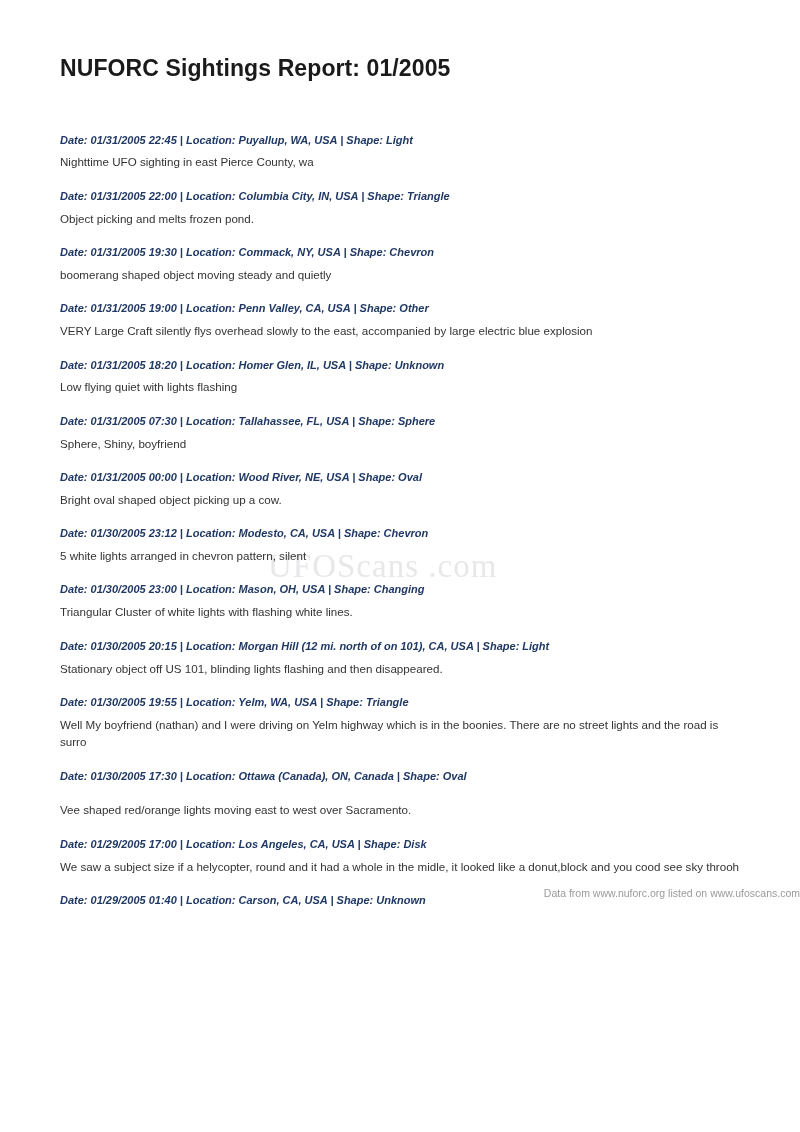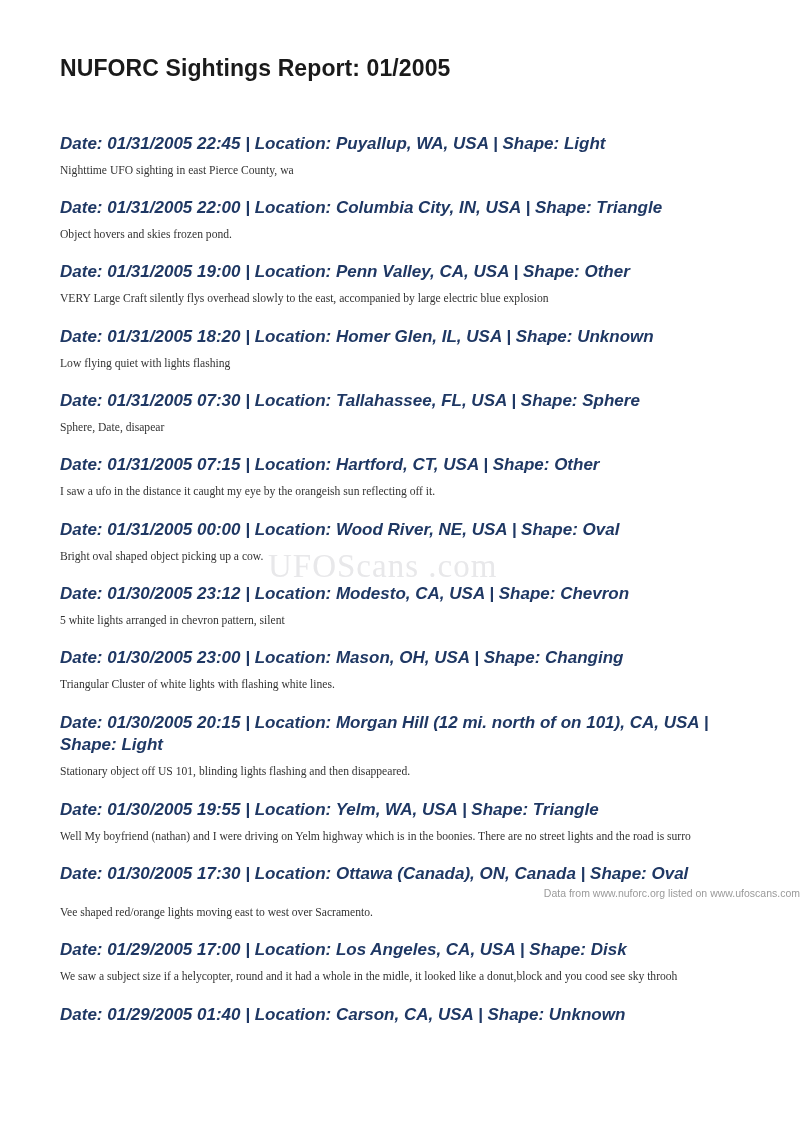--- a/index.html
+++ b/index.html
@@ -31,33 +31,32 @@
     line-height: 1.2;
   }
   .report-list {
     position: relative;
     z-index: 2;
   }
   .sighting {
     margin-bottom: 18px;
   }
   .sighting-heading {
-    font-size: 17px;
+    font-size: 11px;
     font-weight: bold;
     font-style: italic;
     color: #1f3864;
     line-height: 1.35;
     margin-bottom: 6px;
   }
   .sighting-desc {
     font-size: 11.6px;
     color: #333333;
     line-height: 1.5;
     max-width: 690px;
-    font-family: Liberation Serif, serif;
   }
   .watermark {
     position: absolute;
     left: 268px;
     top: 548px;
     font-size: 33px;
     color: #e8e8ea;
     font-family: Liberation Serif, serif;
     letter-spacing: 1px;
     z-index: 1;
@@ -85,43 +84,43 @@
 
   <div class="report-list">
 
     <div class="sighting">
       <div class="sighting-heading">Date: 01/31/2005 22:45 | Location: Puyallup, WA, USA | Shape: Light</div>
       <div class="sighting-desc">Nighttime UFO sighting in east Pierce County, wa</div>
     </div>
 
     <div class="sighting">
       <div class="sighting-heading">Date: 01/31/2005 22:00 | Location: Columbia City, IN, USA | Shape: Triangle</div>
-      <div class="sighting-desc">Object hovers and skies frozen pond.</div>
+      <div class="sighting-desc">Object picking and melts frozen pond.</div>
     </div>
 
+    <div class="sighting">
+      <div class="sighting-heading">Date: 01/31/2005 19:30 | Location: Commack, NY, USA | Shape: Chevron</div>
+      <div class="sighting-desc">boomerang shaped object moving steady and quietly</div>
+    </div>
 
     <div class="sighting">
       <div class="sighting-heading">Date: 01/31/2005 19:00 | Location: Penn Valley, CA, USA | Shape: Other</div>
       <div class="sighting-desc">VERY Large Craft silently flys overhead slowly to the east, accompanied by large electric blue explosion</div>
     </div>
 
     <div class="sighting">
       <div class="sighting-heading">Date: 01/31/2005 18:20 | Location: Homer Glen, IL, USA | Shape: Unknown</div>
       <div class="sighting-desc">Low flying quiet with lights flashing</div>
     </div>
 
     <div class="sighting">
       <div class="sighting-heading">Date: 01/31/2005 07:30 | Location: Tallahassee, FL, USA | Shape: Sphere</div>
-      <div class="sighting-desc">Sphere, Date, disapear</div>
+      <div class="sighting-desc">Sphere, Shiny, boyfriend</div>
     </div>
 
-    <div class="sighting">
-      <div class="sighting-heading">Date: 01/31/2005 07:15 | Location: Hartford, CT, USA | Shape: Other</div>
-      <div class="sighting-desc">I saw a ufo in the distance it caught my eye by the orangeish sun reflecting off it.</div>
-    </div>
 
     <div class="sighting">
       <div class="sighting-heading">Date: 01/31/2005 00:00 | Location: Wood River, NE, USA | Shape: Oval</div>
       <div class="sighting-desc">Bright oval shaped object picking up a cow.</div>
     </div>
 
     <div class="sighting">
       <div class="sighting-heading">Date: 01/30/2005 23:12 | Location: Modesto, CA, USA | Shape: Chevron</div>
       <div class="sighting-desc">5 white lights arranged in chevron pattern, silent</div>
     </div>

